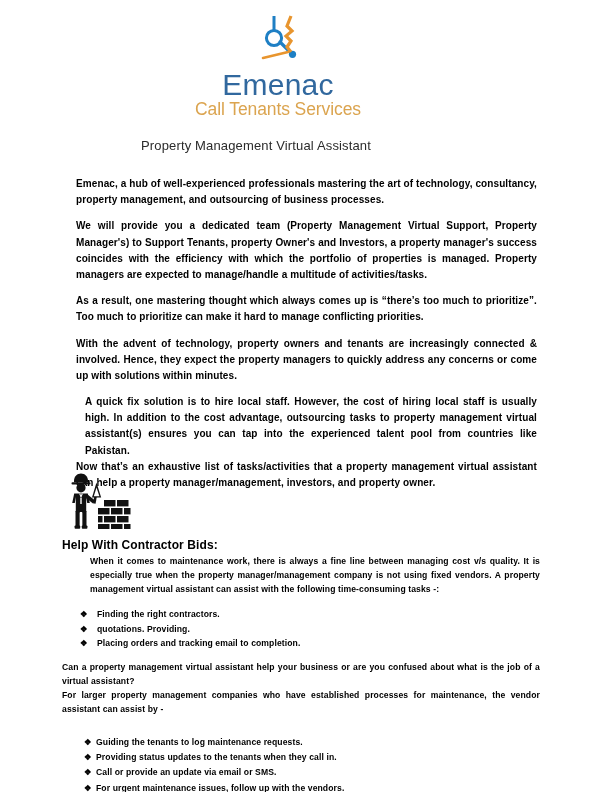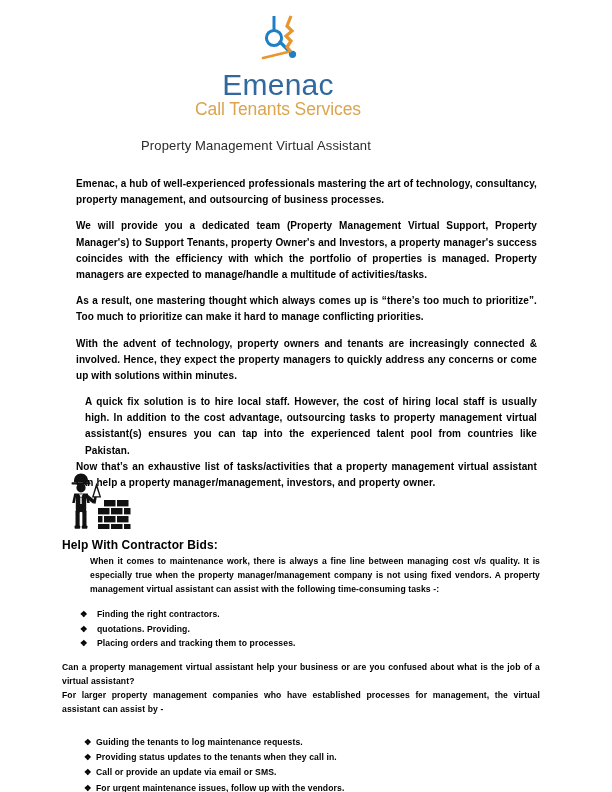--- a/index.html
+++ b/index.html
@@ -253,27 +253,27 @@
       <li>
         <span class="bullet">❖</span>
         <span>Finding the right contractors.</span>
       </li>
       <li>
         <span class="bullet">❖</span>
         <span>quotations. Providing.</span>
       </li>
       <li>
         <span class="bullet">❖</span>
-        <span>Placing orders and tracking them to processes.</span>
+        <span>Placing orders and tracking email to completion.</span>
       </li>
     </ul>
 
     <div class="plain-block">
       <p>Can a property management virtual assistant help your business or are you confused about what is the job of a virtual assistant?</p>
-      <p>For larger property management companies who have established processes for management, the virtual assistant can assist by -</p>
+      <p>For larger property management companies who have established processes for maintenance, the vendor assistant can assist by -</p>
     </div>
 
     <ul class="dia second">
       <li>
         <span class="bullet">❖</span>
         <span>Guiding the tenants to log maintenance requests.</span>
       </li>
       <li>
         <span class="bullet">❖</span>
         <span>Providing status updates to the tenants when they call in.</span>

